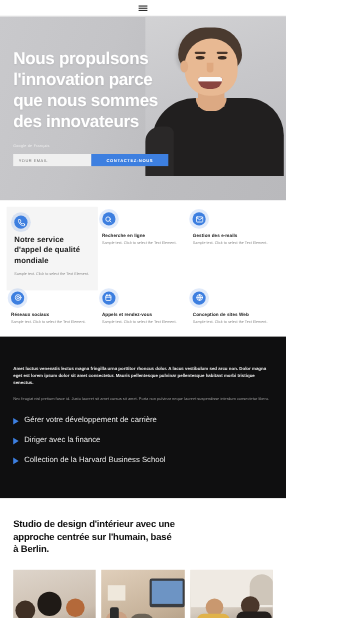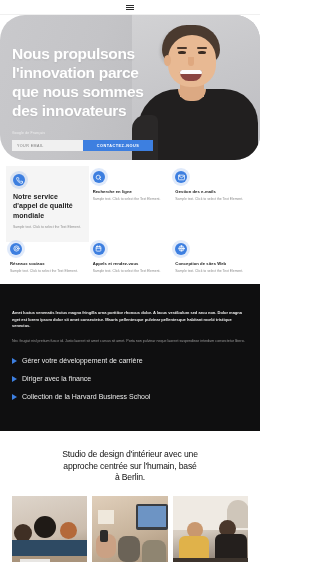--- a/index.html
+++ b/index.html
@@ -15,23 +15,22 @@
   .topbar {
     height: 15px; background: #ffffff;
     display: flex; align-items: center; justify-content: center;
     border-bottom: 1px solid #f0f0f0;
   }
   .hamburger { width: 8px; display: flex; flex-direction: column; gap: 1px; cursor: pointer; }
   .hamburger i { display: block; height: 1px; background: #2b2b2b; border-radius: 0; }
 
   
   .hero {
-    position: relative; height: 145px; overflow: hidden;
+    position: relative; height: 167px; overflow: hidden;
     background: linear-gradient(110deg,#c9c9cc 0%,#c4c4c7 35%,#bdbdc0 60%,#b9b9bc 100%);
-    border-radius: 25px;
   }
   .hero-photo {
     position: absolute; right: 0; top: 0; width: 128px; height: 145px;
     overflow: hidden;
   }
   .hero-photo .bg {
     position:absolute; inset:0;
     background: linear-gradient(160deg,#d2d2d4 0%,#c7c7ca 45%,#bcbcc0 100%);
   }
   
@@ -132,22 +131,22 @@
   }
   .bullet {
     flex: 0 0 auto; margin-top: 2px; width: 0; height: 0;
     border-left: 5px solid #3d7fe0;
     border-top: 3.5px solid transparent; border-bottom: 3.5px solid transparent;
   }
 
   
   .bottom { padding: 18px 12px 14px 12px; background:#fff; }
   .bottom-title {
-    font-size: 8.6px; font-weight: 400; line-height: 1.32; color:#111;
-    letter-spacing: -0.15px; white-space: pre-line; margin-bottom: 13px; text-align: center;
+    font-size: 8.6px; font-weight: 700; line-height: 1.32; color:#111;
+    letter-spacing: -0.15px; white-space: pre-line; margin-bottom: 13px;
   }
   .photo-grid { display: grid; grid-template-columns: repeat(3, 1fr); gap: 5px; }
   .photo { height: 75px; overflow: hidden; position: relative; }
 
   .p1 { background: linear-gradient(165deg,#ded5cb 0%,#cbbdae 55%,#8d7a66 100%); }
   .p2 { background: linear-gradient(160deg,#e0cfbb 0%,#c8b49c 50%,#a08a71 100%); }
   .p3 { background: linear-gradient(170deg,#efe9e2 0%,#d6ccc0 45%,#6f6054 100%); }
   .blob { position:absolute; border-radius: 50%; }
   .rect { position:absolute; }
 </style>

